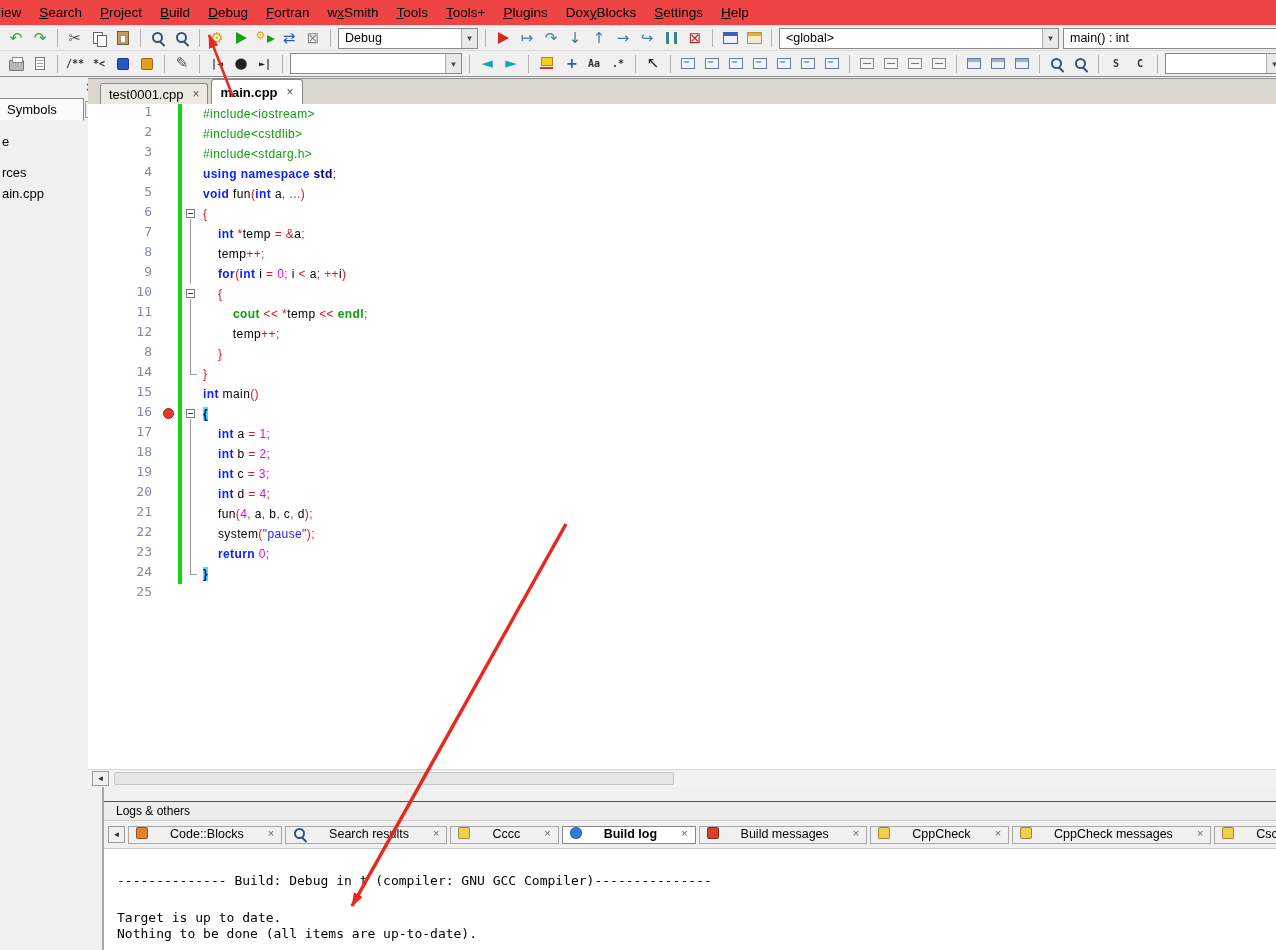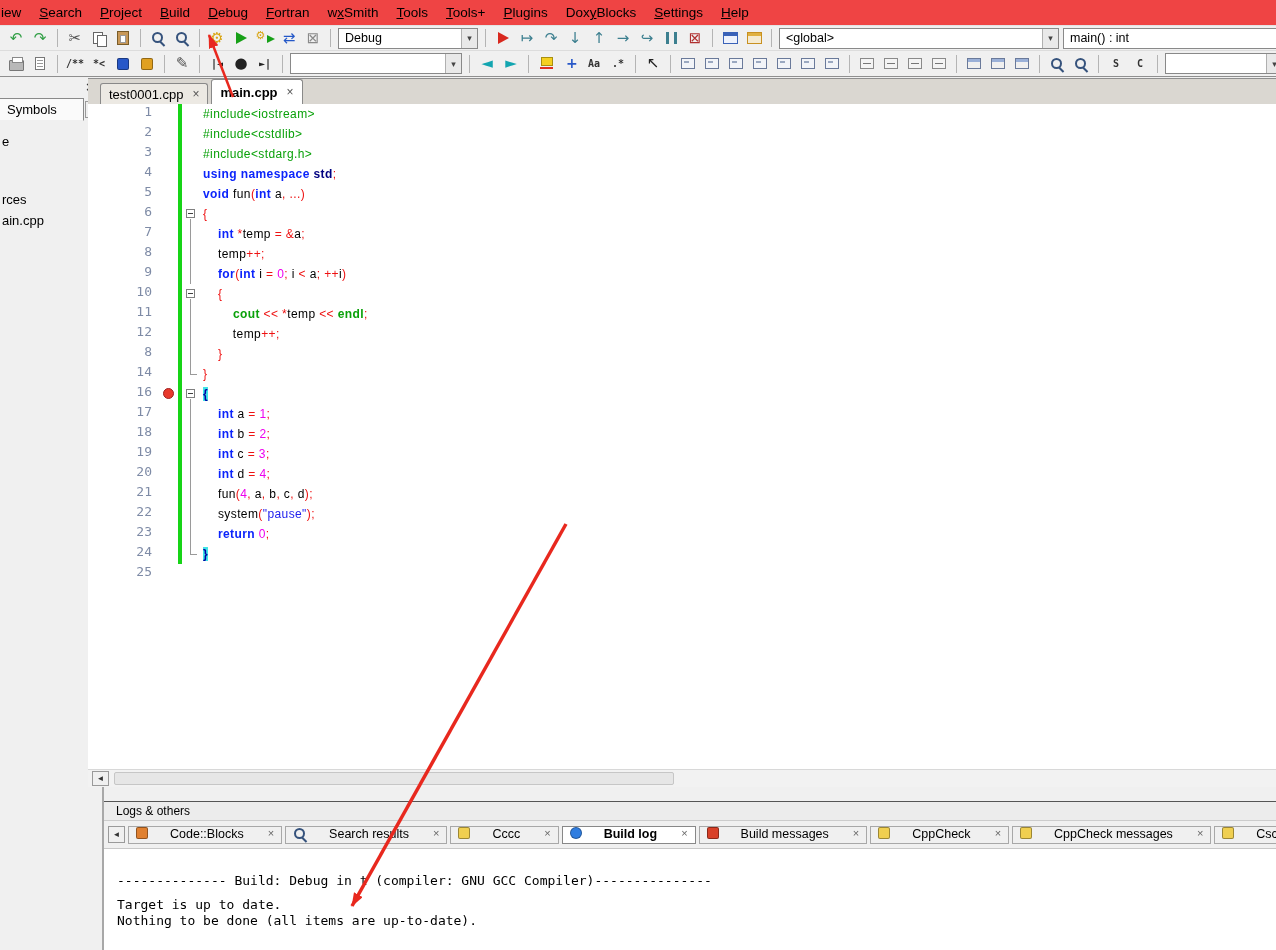--- a/index.html
+++ b/index.html
@@ -70,21 +70,21 @@
   
   .sidepanel{position:absolute;left:0;top:78px;bottom:0;width:104px;background:#f0f0f0;border-right:2px solid #a8a8a8;overflow:hidden}
   .sp-head{position:relative;height:18px}
   .sp-close{position:absolute;right:6px;top:1px;font:bold 13px "DejaVu Sans",sans-serif;color:#333;cursor:default}
   .sp-tabrow{position:relative;height:25px;margin-top:2px}
   .sp-tab{position:absolute;left:-8px;top:0;width:92px;height:23px;background:#fafafa;border:1px solid #8a8a8a;border-bottom-color:#f0f0f0;padding:3px 8px 0 14px;font-size:13px}
   .sp-scroll{position:absolute;right:3px;top:3px;width:14px;height:17px;background:#f0f0f0;border:1px solid #9a9a9a;font-size:8px;display:flex;align-items:center;justify-content:center;color:#222}
   .sp-items{padding-left:2px}
   .sp-item{height:19px;line-height:19px;font-size:13px;white-space:nowrap}
   .sp-item:nth-child(1){margin-top:9px}
-  .sp-item:nth-child(2){margin-top:39px}
+  .sp-item:nth-child(2){margin-top:12px}
   .sp-item:nth-child(3){margin-top:2px}
 
   
   .edzone{position:absolute;left:88px;right:0;top:78px;height:709px;background:#fff}
   .tabbar{height:26px;background:#dad7d1;display:flex;align-items:flex-end;padding-left:12px;border-top:1px solid #8f8f8f}
   .etab{display:inline-flex;align-items:center;height:21px;padding:0 8px;background:#ece9e3;border:1px solid #898989;border-bottom:none;border-radius:3px 3px 0 0;font-size:13px;margin-right:3px;white-space:nowrap}
   .etab.active{background:#fff;height:25px;font-weight:bold}
   .etclose{margin-left:9px;color:#555;font-size:12px;font-weight:normal}
   .editor{position:relative;height:665px;background:#fff;overflow:hidden;cursor:text}
   .cline{display:flex;height:20px;line-height:20px}
@@ -117,21 +117,21 @@
   
   .logs{position:absolute;left:104px;right:0;top:801px;bottom:0;background:#f0f0f0;border-top:1px solid #555;display:flex;flex-direction:column}
   .logcaption{height:19px;padding-left:12px;font-size:12px;display:flex;align-items:center;background:#ececec;border-bottom:1px solid #cccccc}
   .logtabs{height:27px;display:flex;align-items:center;padding-left:4px;gap:3px;overflow:hidden}
   .sbtn{width:17px;height:17px;border:1px solid #9a9a9a;background:#f0f0f0;font-size:8px;display:flex;align-items:center;justify-content:center;color:#333;flex:0 0 auto}
   .ltab{display:inline-flex;align-items:flex-start;gap:22px;height:18px;padding:0 7px;border:1px solid #a8a8a8;background:#f0f0f0;font-size:12.5px;white-space:nowrap;flex:0 0 auto}
   .ltab.active{background:#fff;font-weight:bold;border-color:#888}
   .ltclose{color:#666;font-size:11px;font-weight:normal;margin-left:2px}
   .logcontent{flex:1;background:#fff;border-top:1px solid #c8c8c8;font-family:"DejaVu Sans Mono",monospace;font-size:13px;padding:24px 0 0 13px}
   .logline{line-height:16px;white-space:pre}
-  .logline:first-child{margin-bottom:8px}
+  .logline:first-child{margin-bottom:21px}
 
   
   .arrows{position:absolute;left:0;top:0;width:1276px;height:950px;pointer-events:none;z-index:60}
 </style>
 </head>
 <body>
 
 <div class="menubar" id="menubar">
     <div class="mitem">iew</div>
     <div class="mitem"><u>S</u>earch</div>
@@ -520,20 +520,29 @@
       <div class="cline">
         <span class="lnum">14</span>
         <span class="bpm"></span>
         <span class="chgm">
           <span class="chgbar"></span>
         </span>
         <span class="foldm endline"></span>
         <span class="ctext"><span class="tk-op">}</span></span>
       </div>
       <div class="cline">
+        <span class="lnum">15</span>
+        <span class="bpm"></span>
+        <span class="chgm">
+          <span class="chgbar"></span>
+        </span>
+        <span class="foldm"></span>
+        <span class="ctext"><span class="tk-kw">int</span><span class="tk-pl"> main</span><span class="tk-op">()</span></span>
+      </div>
+      <div class="cline">
         <span class="lnum">16</span>
         <span class="bpm">
           <span class="bpdot"></span>
         </span>
         <span class="chgm">
           <span class="chgbar"></span>
         </span>
         <span class="foldm boxline">
           <span class="fbox">
             <span class="fminus"></span>

